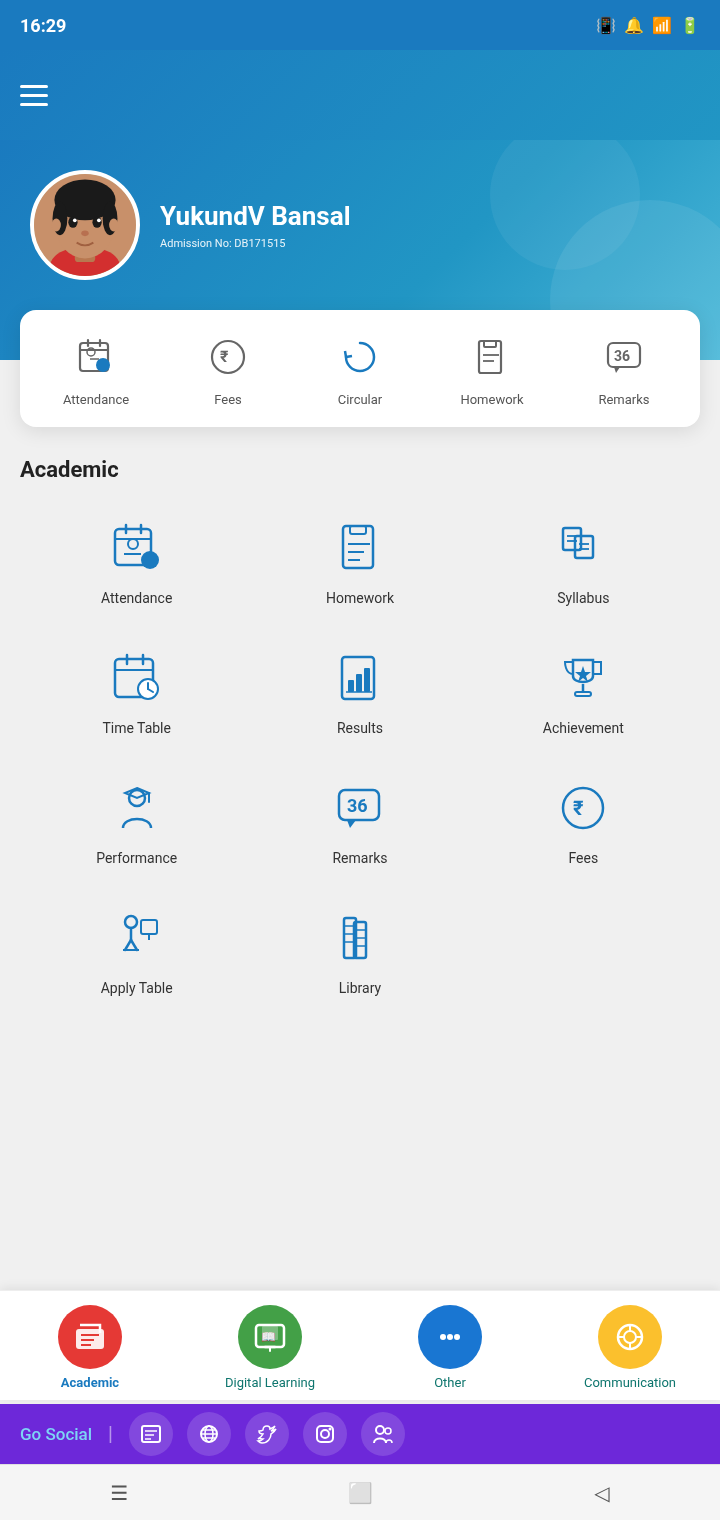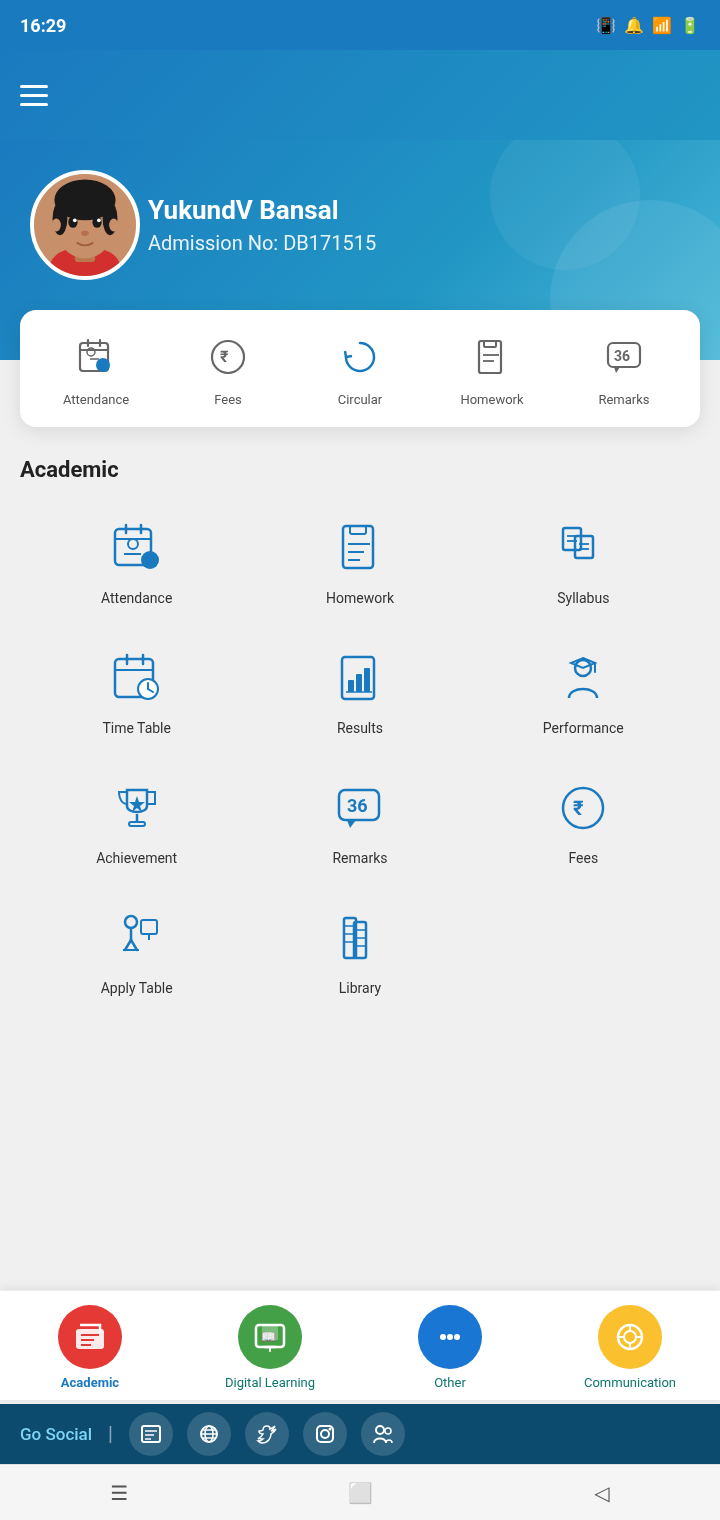--- a/index.html
+++ b/index.html
@@ -57,21 +57,21 @@
       background: white;
       border-radius: 2px;
     }
 
     
     .profile-section {
       background: linear-gradient(135deg, #1a7abf 0%, #2196c4 60%, #4ab8d8 100%);
       padding: 30px 30px 80px 30px;
       display: flex;
       align-items: center;
-      gap: 8px;
+      gap: 20px;
       position: relative;
       overflow: hidden;
     }
     .profile-section::after {
       content: '';
       position: absolute;
       right: -30px;
       bottom: -40px;
       width: 200px;
       height: 200px;
@@ -102,23 +102,22 @@
     }
     .profile-info {
       color: white;
     }
     .profile-name {
       font-size: 26px;
       font-weight: bold;
       margin-bottom: 6px;
     }
     .profile-admission {
-      font-size: 20px;
+      font-size: 11px;
       opacity: 0.9;
-      text-align: right;
     }
 
     
     .quick-actions-card {
       background: white;
       border-radius: 16px;
       margin: -50px 20px 0 20px;
       padding: 20px 10px;
       display: flex;
       justify-content: space-around;
@@ -237,21 +236,21 @@
     }
     .nav-label.active { color: #1a7abf; font-weight: bold; }
 
     
     .go-social {
       position: fixed;
       bottom: 0;
       left: 0;
       width: 720px;
       height: 60px;
-      background: #0c4a6e;
+      background: #6d28d9;
       display: flex;
       align-items: center;
       padding: 0 20px;
       gap: 16px;
       z-index: 101;
     }
     .go-social-label {
       color: #7dd4f5;
       font-size: 17px;
       font-weight: 500;
@@ -511,45 +510,45 @@
             <line x1="12" y1="40" x2="38" y2="40" stroke="#1a7abf" stroke-width="1.5"></line>
           </svg>
         </div>
         <span class="grid-label">Results</span>
       </div>
 
       <div class="grid-item">
         <div class="grid-icon">
           <svg viewBox="0 0 52 52" fill="none" xmlns="http://www.w3.org/2000/svg">
 
-            <circle cx="26" cy="16" r="8" stroke="#1a7abf" stroke-width="2.5" fill="none"></circle>
-
-            <polygon points="26,6 38,11 26,16 14,11" stroke="#1a7abf" stroke-width="2" fill="none"></polygon>
-            <line x1="38" y1="11" x2="38" y2="20" stroke="#1a7abf" stroke-width="2" stroke-linecap="round"></line>
-
-            <path d="M 12 46 C 12 34 40 34 40 46" stroke="#1a7abf" stroke-width="2.5" fill="none"></path>
-          </svg>
-        </div>
-        <span class="grid-label">Performance</span>
-      </div>
-
-      <div class="grid-item">
-        <div class="grid-icon">
-          <svg viewBox="0 0 52 52" fill="none" xmlns="http://www.w3.org/2000/svg">
-
             <path d="M 16 8 L 36 8 L 36 24 C 36 32 16 32 16 24 Z" stroke="#1a7abf" stroke-width="2.5" fill="none"></path>
             <path d="M 8 10 L 16 10 L 16 22 C 8 22 8 10 8 10 Z" stroke="#1a7abf" stroke-width="2" fill="none"></path>
             <path d="M 36 10 L 44 10 L 44 22 C 44 22 36 22 36 22 Z" stroke="#1a7abf" stroke-width="2" fill="none"></path>
             <line x1="26" y1="32" x2="26" y2="40" stroke="#1a7abf" stroke-width="2.5"></line>
             <rect x="18" y="40" width="16" height="4" rx="2" stroke="#1a7abf" stroke-width="2" fill="none"></rect>
 
             <polygon points="26,14 28,20 34,20 29,24 31,30 26,26 21,30 23,24 18,20 24,20" fill="#1a7abf" stroke="none"></polygon>
           </svg>
         </div>
         <span class="grid-label">Achievement</span>
+      </div>
+
+      <div class="grid-item">
+        <div class="grid-icon">
+          <svg viewBox="0 0 52 52" fill="none" xmlns="http://www.w3.org/2000/svg">
+
+            <circle cx="26" cy="16" r="8" stroke="#1a7abf" stroke-width="2.5" fill="none"></circle>
+
+            <polygon points="26,6 38,11 26,16 14,11" stroke="#1a7abf" stroke-width="2" fill="none"></polygon>
+            <line x1="38" y1="11" x2="38" y2="20" stroke="#1a7abf" stroke-width="2" stroke-linecap="round"></line>
+
+            <path d="M 12 46 C 12 34 40 34 40 46" stroke="#1a7abf" stroke-width="2.5" fill="none"></path>
+          </svg>
+        </div>
+        <span class="grid-label">Performance</span>
       </div>
 
       <div class="grid-item">
         <div class="grid-icon">
           <svg viewBox="0 0 52 52" fill="none" xmlns="http://www.w3.org/2000/svg">
             <rect x="5" y="8" width="40" height="30" rx="6" stroke="#1a7abf" stroke-width="2.5" fill="none"></rect>
             <text x="13" y="30" font-size="18" fill="#1a7abf" font-weight="bold">36</text>
             <polygon points="13,38 22,38 16,46" fill="#1a7abf"></polygon>
           </svg>
         </div>

